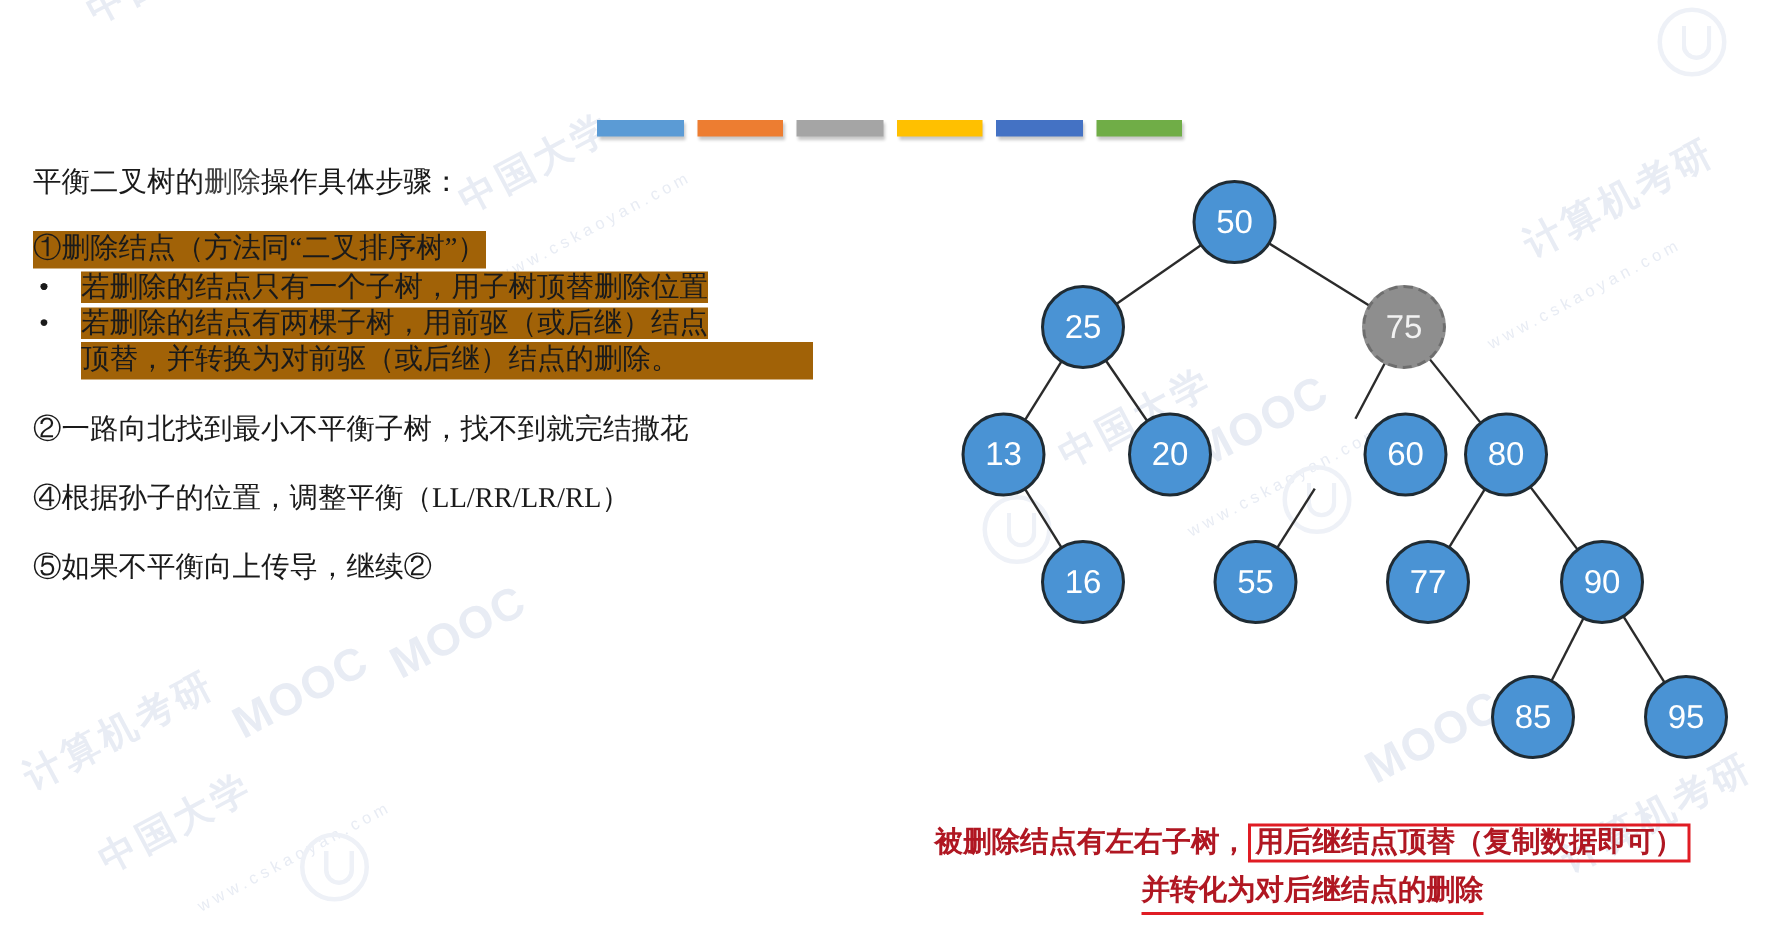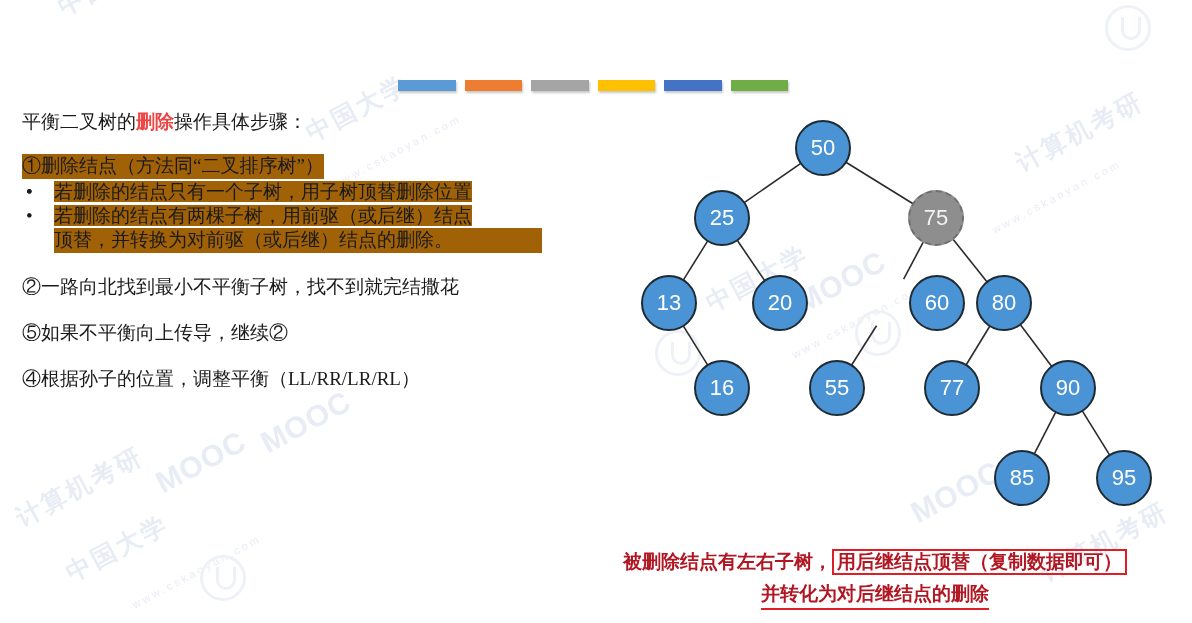--- a/index.html
+++ b/index.html
@@ -88,22 +88,22 @@
     left: 22px;
     top: 110px;
     width: 520px;
     z-index: 3;
     font-size: 19px;
     color: #1a1a1a;
     line-height: 1.28;
   }
   .lead { margin: 0 0 20px 0; white-space: nowrap; }
   .lead .del {
-    color: #ef4444;
-    font-weight: 700;
+    color: #404040;
+    font-weight: 400;
   }
   .hl { background: #a16207; }
 
   .step1 {
     margin: 0;
     display: inline-block;
     white-space: nowrap;
   }
   .bullets {
     margin: 1px 0 0 0;
@@ -254,22 +254,22 @@
       </li>
       <li>
         <span class="dot">•</span>
         <span class="hl">若删除的结点有两棵子树，用前驱（或后继）结点</span>
         <span class="line2 hl">顶替，并转换为对前驱（或后继）结点的删除。</span>
       </li>
     </ul>
 
     <ul class="steps">
       <li>②一路向北找到最小不平衡子树，找不到就完结撒花</li>
+      <li>④根据孙子的位置，调整平衡（LL/RR/LR/RL）</li>
       <li>⑤如果不平衡向上传导，继续②</li>
-      <li>④根据孙子的位置，调整平衡（LL/RR/LR/RL）</li>
     </ul>
   </div>
 
   <div class="tree-wrap">
     <svg id="tree-edges" width="1192" height="623" style="position:absolute;left:0;top:0;">
         <line x1="800.8087235276244" y1="163.38009260461678" x2="744.1912764723756" y2="202.61990739538322" stroke="#2b2b2b" stroke-width="1.6"></line>
         <line x1="845.9528290579515" y1="162.21856667306727" x2="913.0471709420485" y2="203.78143332693273" stroke="#2b2b2b" stroke-width="1.6"></line>
         <line x1="707.7142651413913" y1="240.91108420720266" x2="683.2857348586087" y2="280.0889157927973" stroke="#2b2b2b" stroke-width="1.6"></line>
         <line x1="737.2182349080965" y1="240.30258564117602" x2="764.7817650919035" y2="280.697414358824" stroke="#2b2b2b" stroke-width="1.6"></line>
         <line x1="923.3670315486861" y1="241.86227374137067" x2="903.6329684513139" y2="279.1377262586293" stroke="#2b2b2b" stroke-width="1.6"></line>

